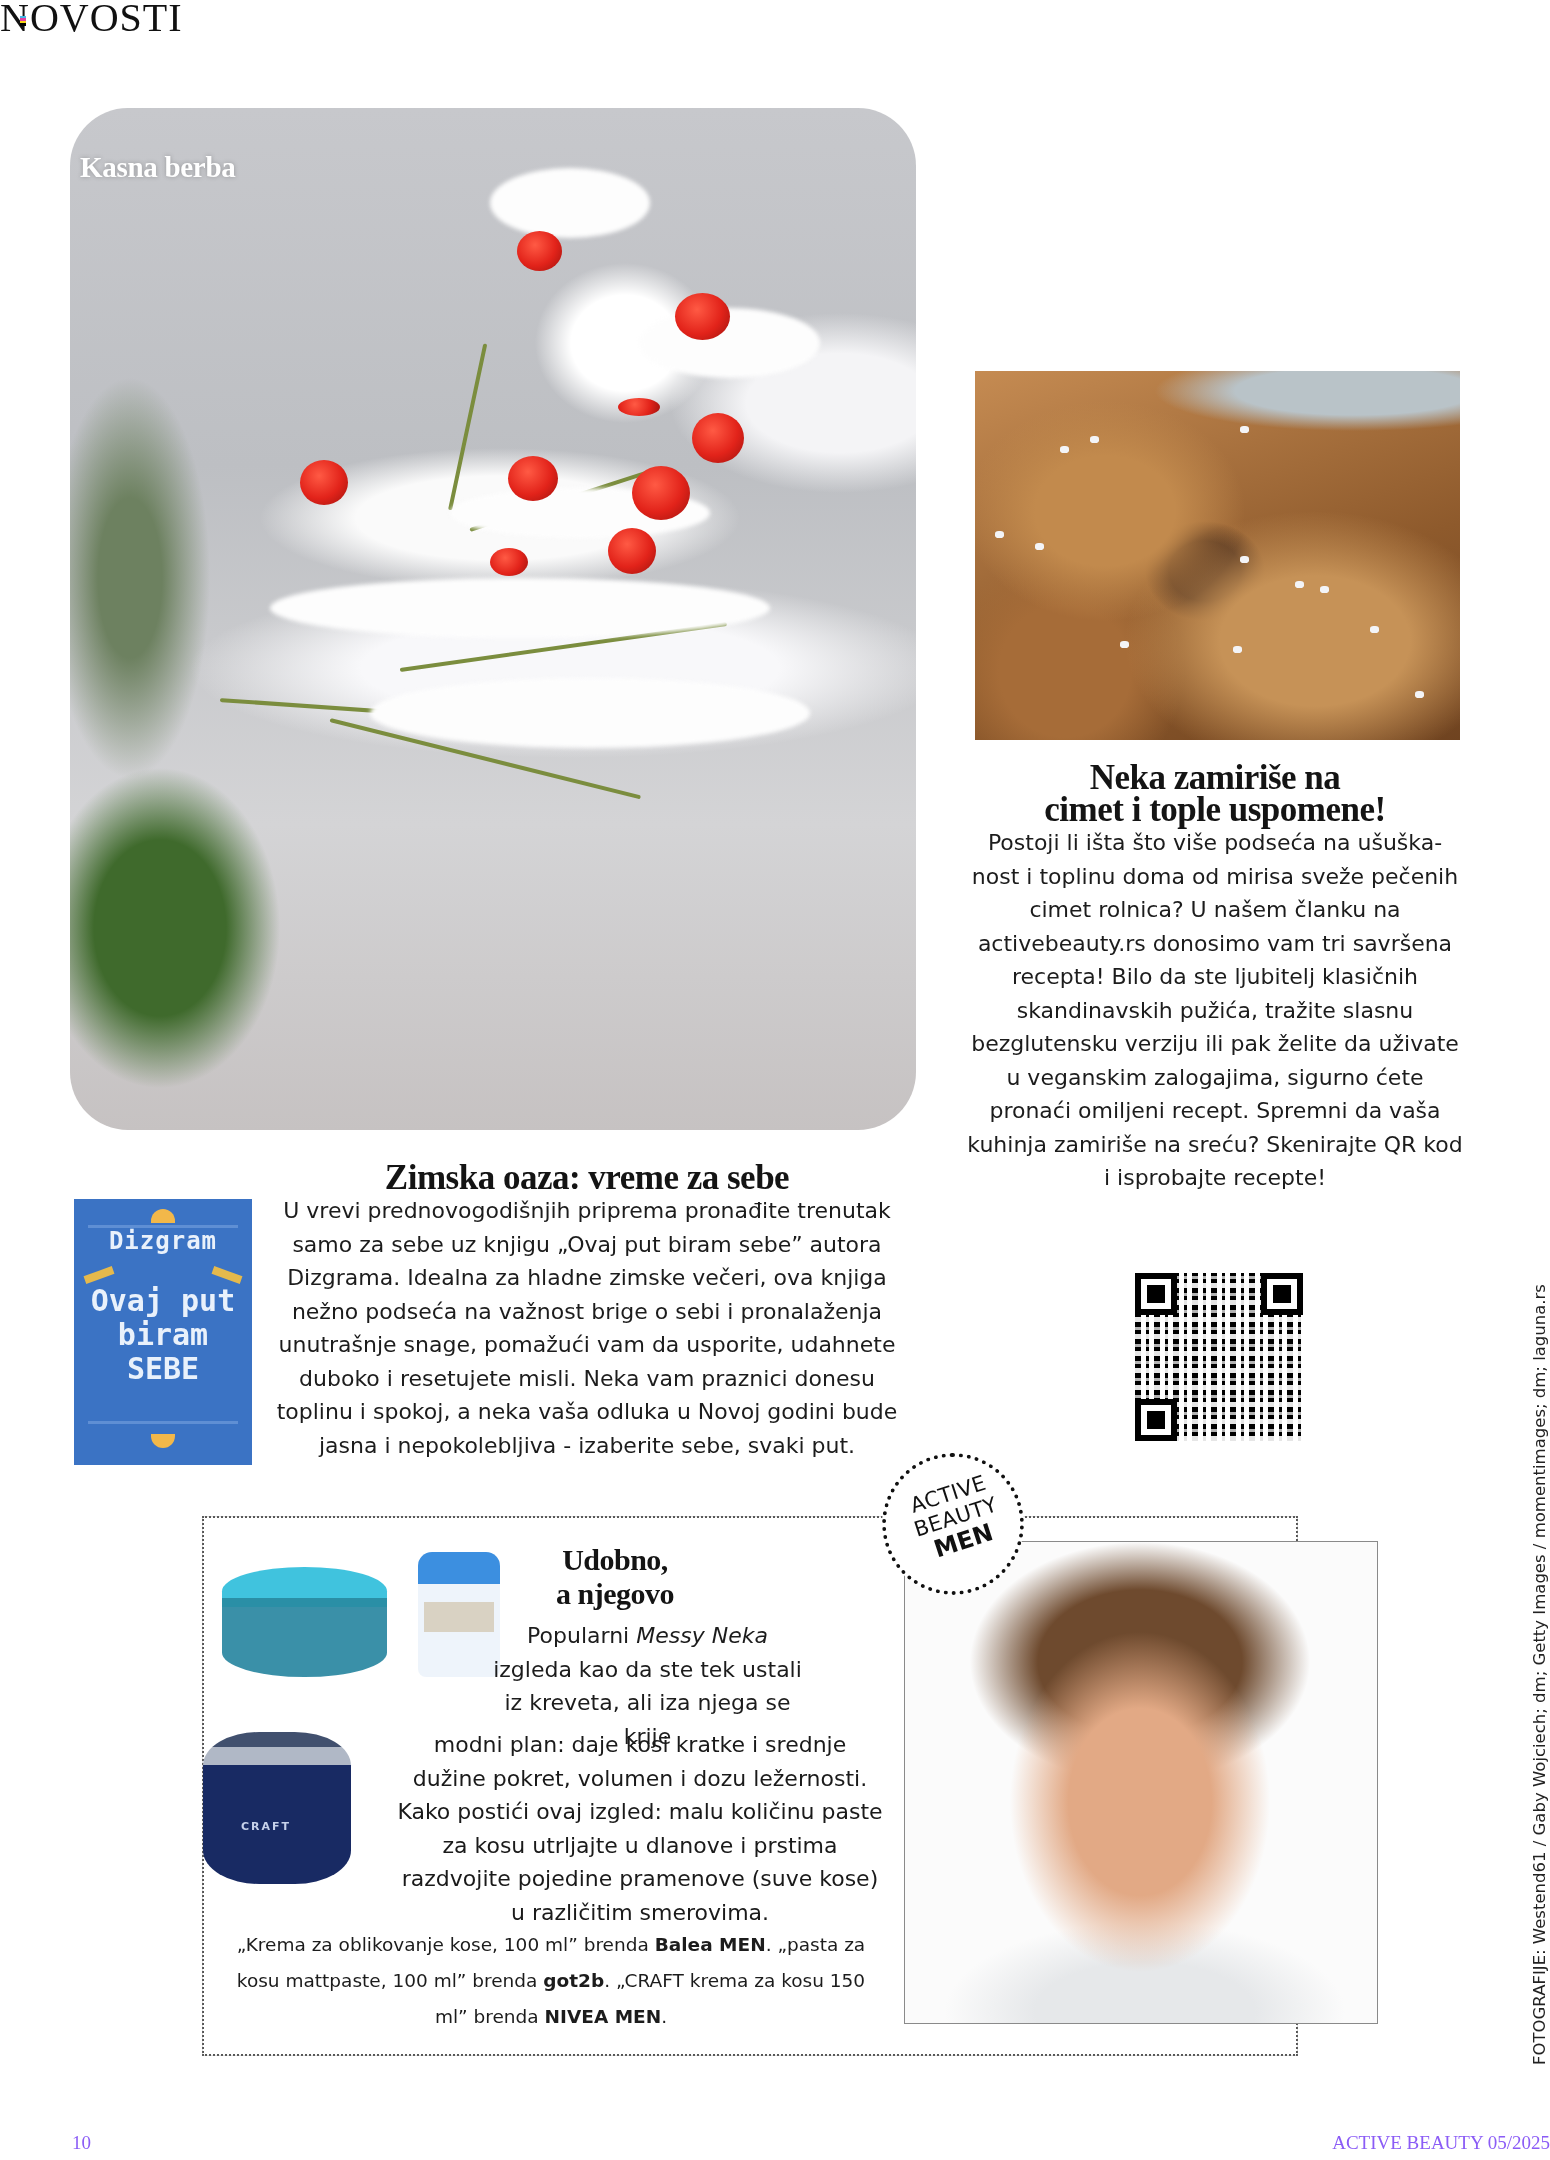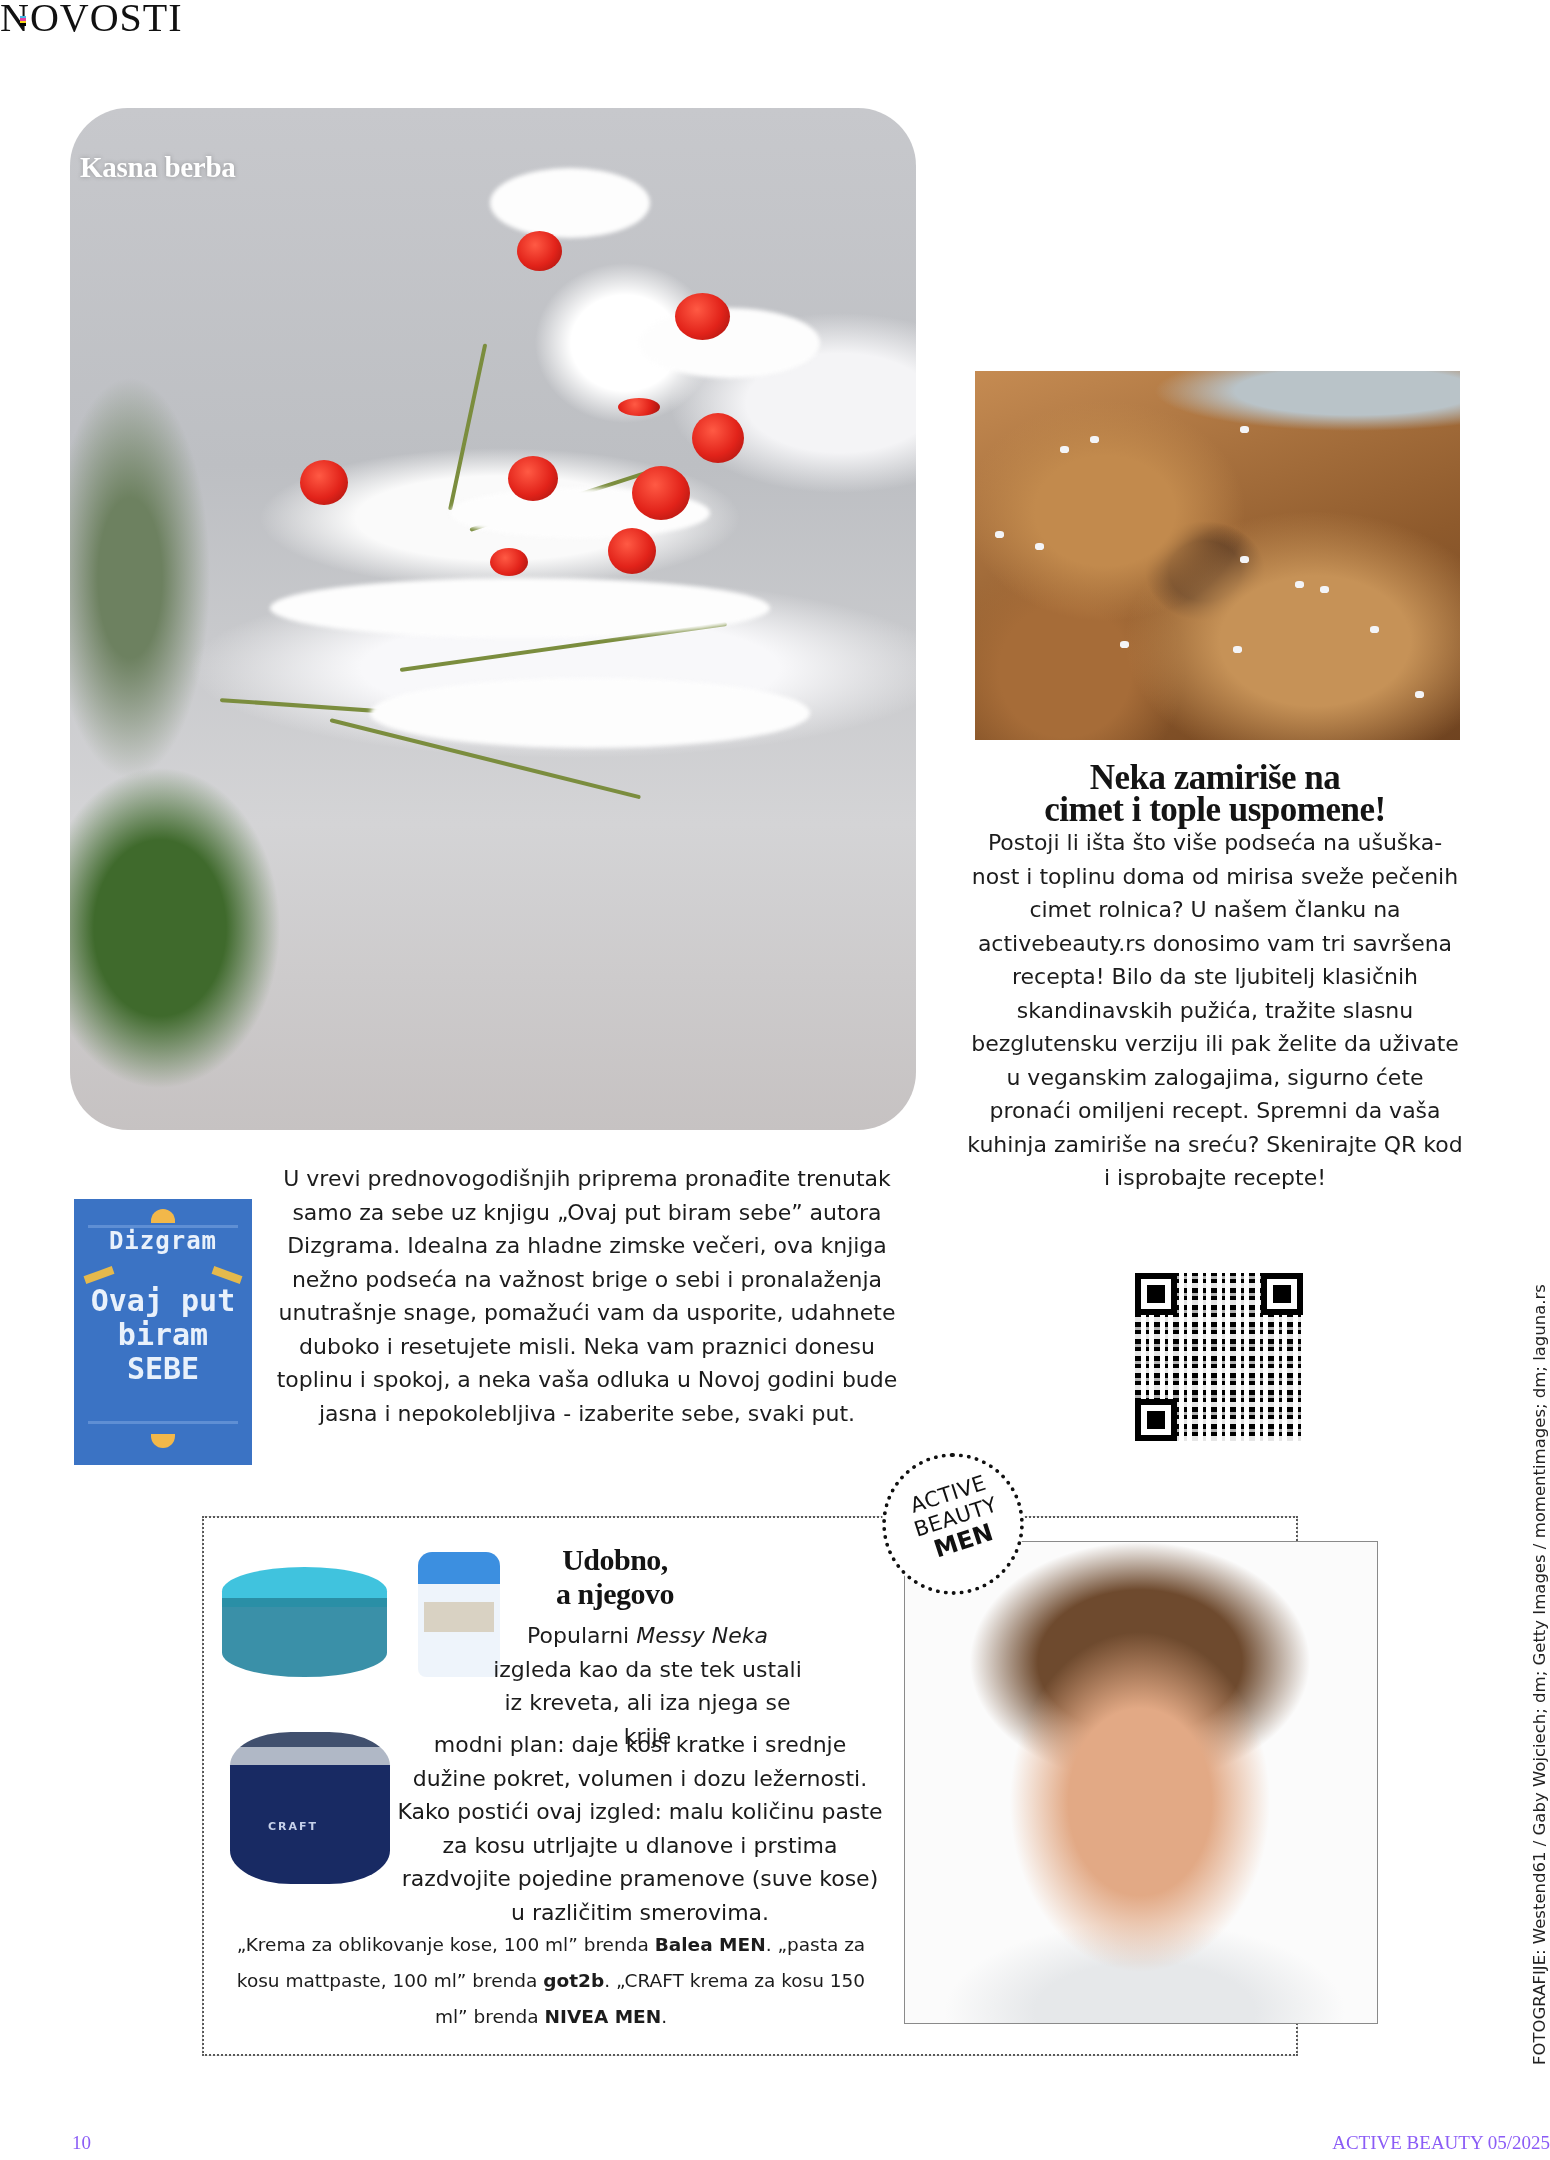--- a/index.html
+++ b/index.html
@@ -113,21 +113,21 @@
   .udobno-body-wide { position: absolute; left: 395px; top: 1728px; width: 490px; text-align: center; font-size: 22px; line-height: 33.5px; }
   .credits { position: absolute; left: 226px; top: 1927px; width: 650px; text-align: center; font-size: 18.5px; line-height: 36px; color: #1c1c1c; }
   .credits b { font-weight: bold; }
 
   .jar { position: absolute; }
   .jar-balea { left: 222px; top: 1567px; width: 165px; height: 110px; border-radius: 50% / 22%;
     background: linear-gradient(180deg, #40c3de 0 28%, #2a8fa6 28% 36%, #3a90a8 36% 100%); }
   .jar-got2b { left: 418px; top: 1552px; width: 82px; height: 125px; border-radius: 14px 14px 8px 8px;
     background: linear-gradient(180deg, #3c8fe0 0 26%, #eef4fb 26% 100%); }
   .jar-got2b .lbl { position: absolute; left: 6px; right: 6px; top: 50px; height: 30px; background: #d9d2c3; }
-  .jar-nivea { left: 230px; top: 1732px; width: 160px; height: 152px; border-radius: 38% / 22%;
+  .jar-nivea { left: 203px; top: 1732px; width: 148px; height: 152px; border-radius: 38% / 22%;
     background: linear-gradient(180deg, #41506e 0 10%, #b0b8c6 10% 22%, #182a63 22% 100%); }
   .jar-nivea .lbl { position: absolute; left: 38px; top: 88px; color: #c6d1ea; font-size: 11px; font-weight: bold; letter-spacing: 2px; }
 
   .men-photo {
     position: absolute; left: 904px; top: 1541px; width: 474px; height: 483px;
     border: 1px solid #8a8a8a;
     background:
       radial-gradient(ellipse 130px 170px at 235px 260px, #e2a985 0 55%, transparent 100%),
       radial-gradient(ellipse 170px 120px at 235px 120px, #6e4a2e 0 60%, transparent 100%),
       radial-gradient(ellipse 200px 90px at 240px 470px, #e6e8ea 0 55%, transparent 100%),
@@ -229,20 +229,21 @@
   <div class="bk-title">
     <span>Ovaj put</span><br>
     <span>biram</span><br>
     <span>SEBE</span>
   </div>
   <div class="bk-band" style="top:222px;"></div>
   <div class="bk-sun" style="top:235px;border-radius:0 0 12px 12px;"></div>
 </div>
 
 <div class="article winter">
+  <h3>Zimska oaza: vreme za sebe</h3>
   <p>U vrevi prednovogodišnjih priprema pronađite trenutak samo za sebe uz knjigu „Ovaj put biram sebe” autora Dizgrama. Idealna za hladne zimske večeri, ova knjiga nežno podseća na važnost brige o sebi i pronalaženja unutrašnje snage, pomažući vam da usporite, udahnete duboko i resetujete misli. Neka vam praznici donesu toplinu i spokoj, a neka vaša odluka u Novoj godini bude jasna i nepokolebljiva - izaberite sebe, svaki put.</p>
 </div>
 
 <div class="men-box"></div>
 
 <div class="jar jar-balea"></div>
 <div class="jar jar-got2b">
   <div class="lbl"></div>
 </div>
 <div class="jar jar-nivea">

